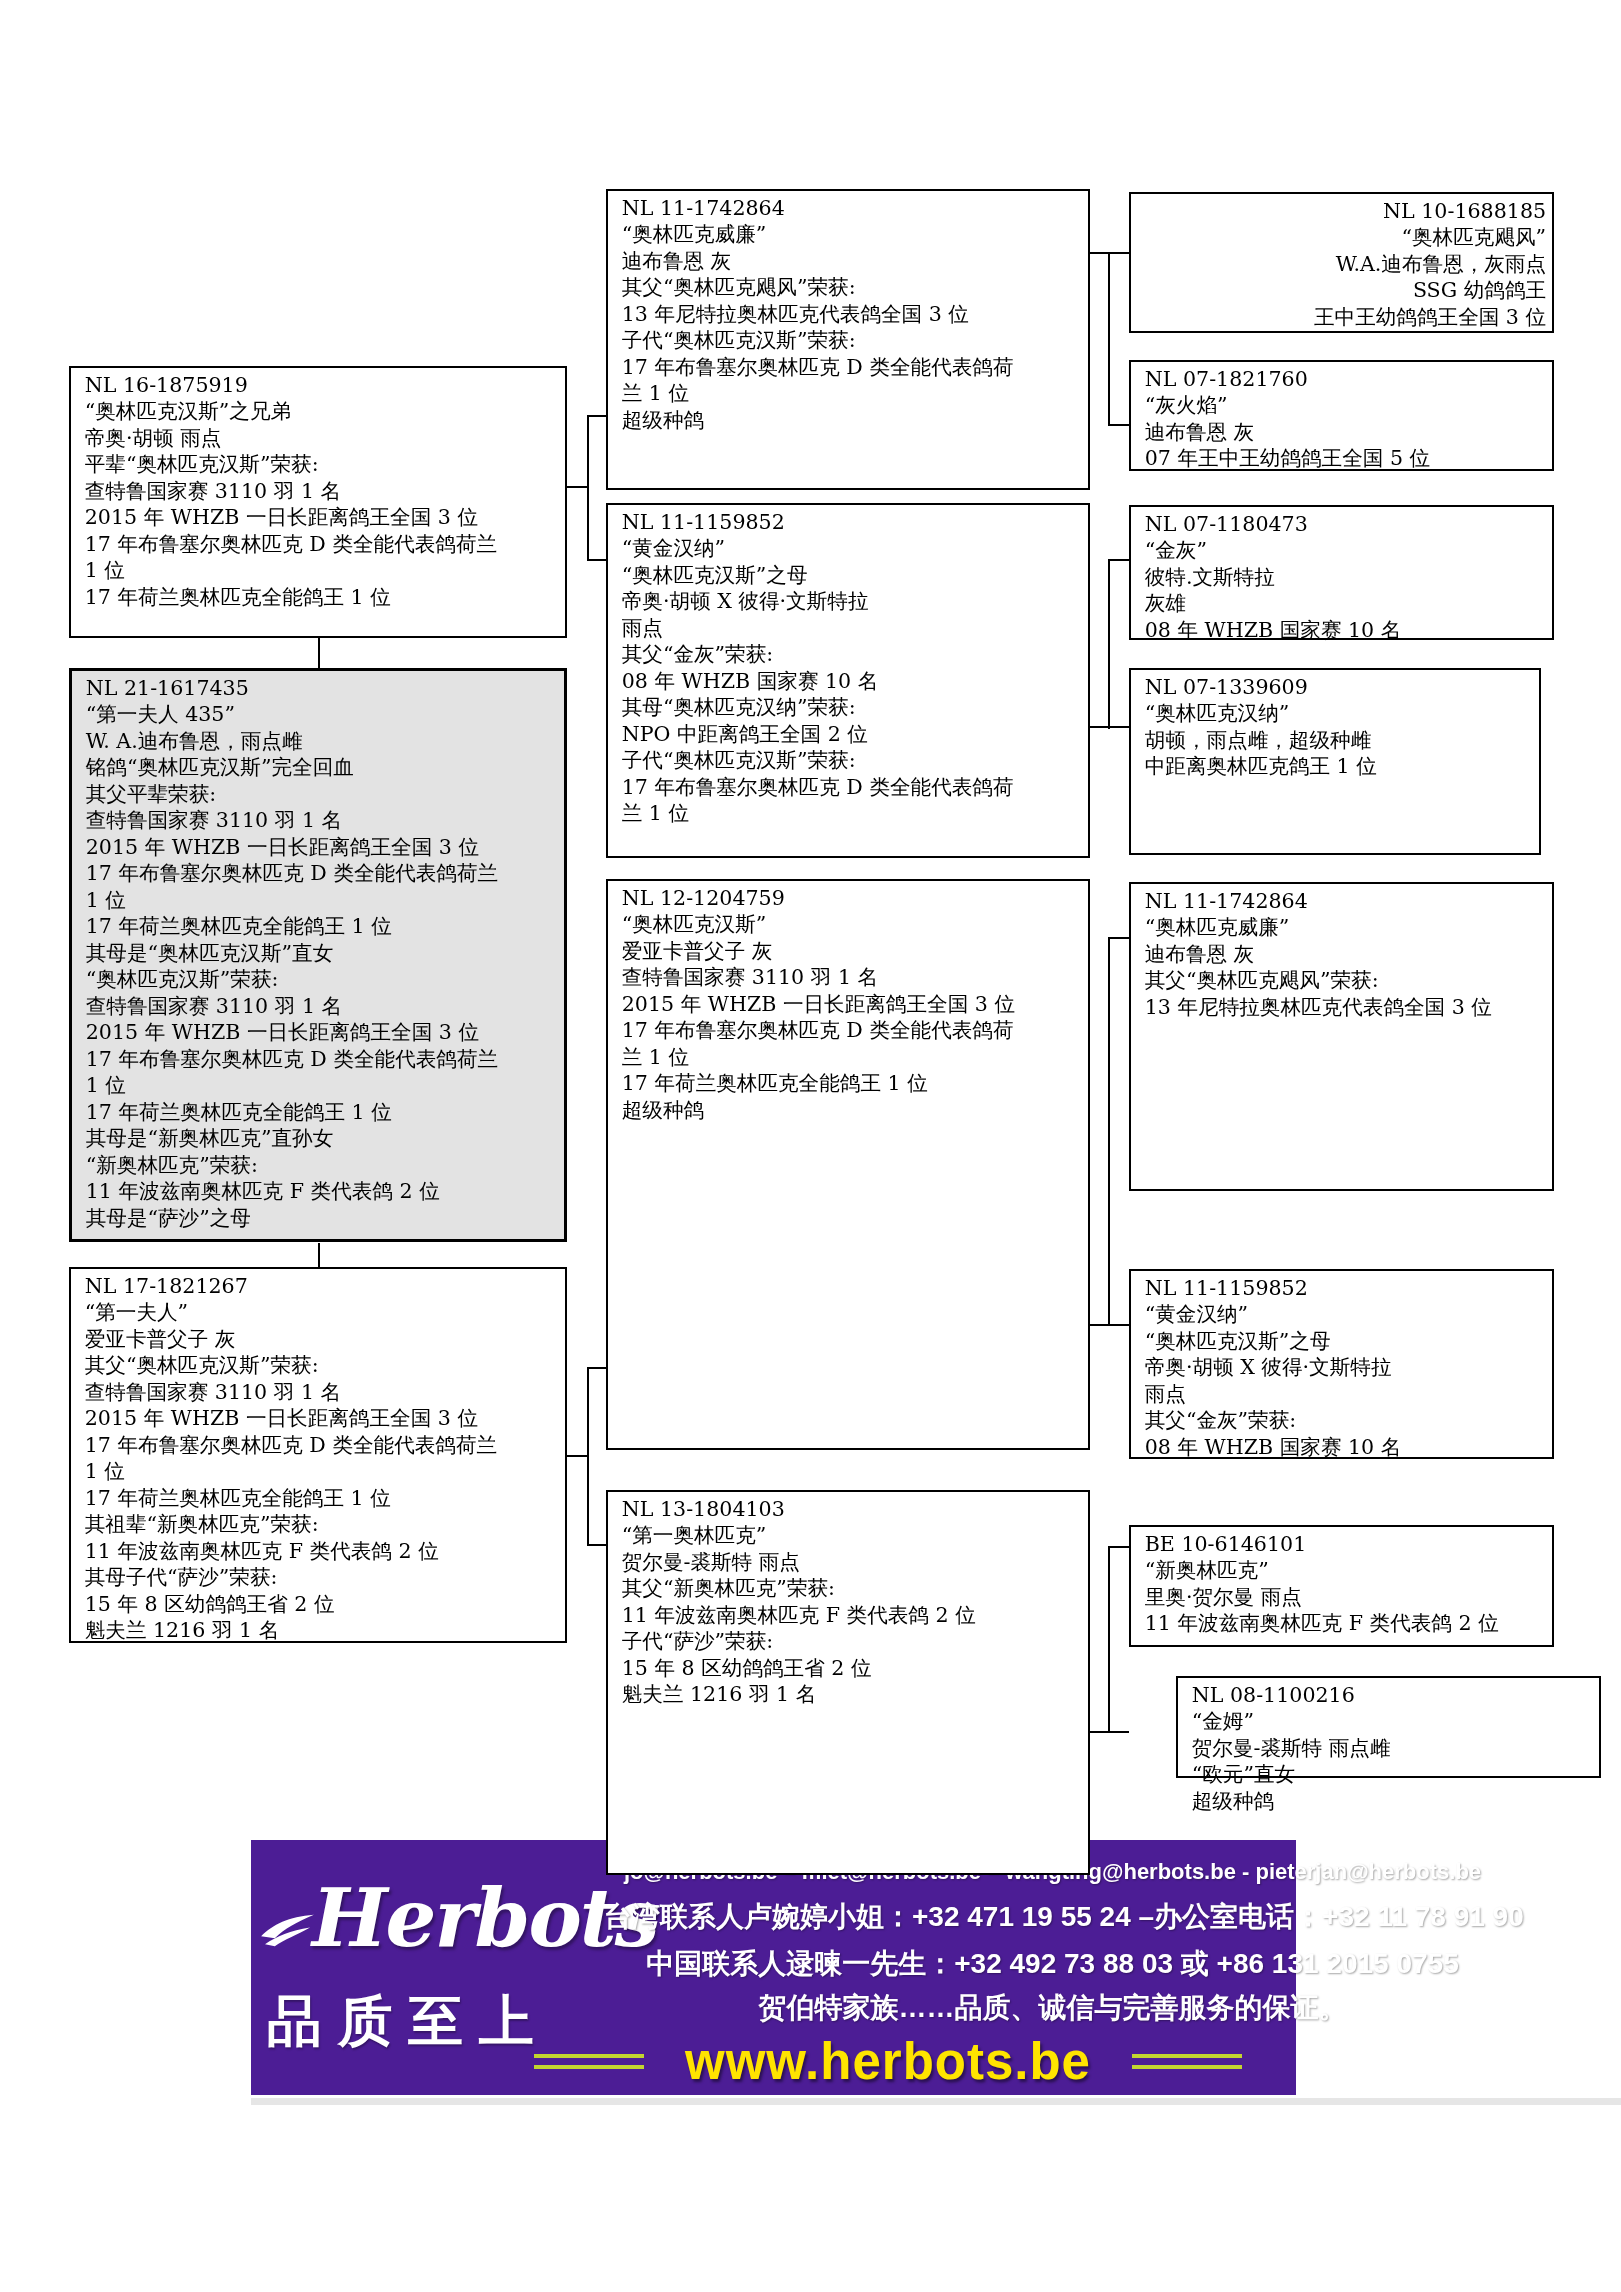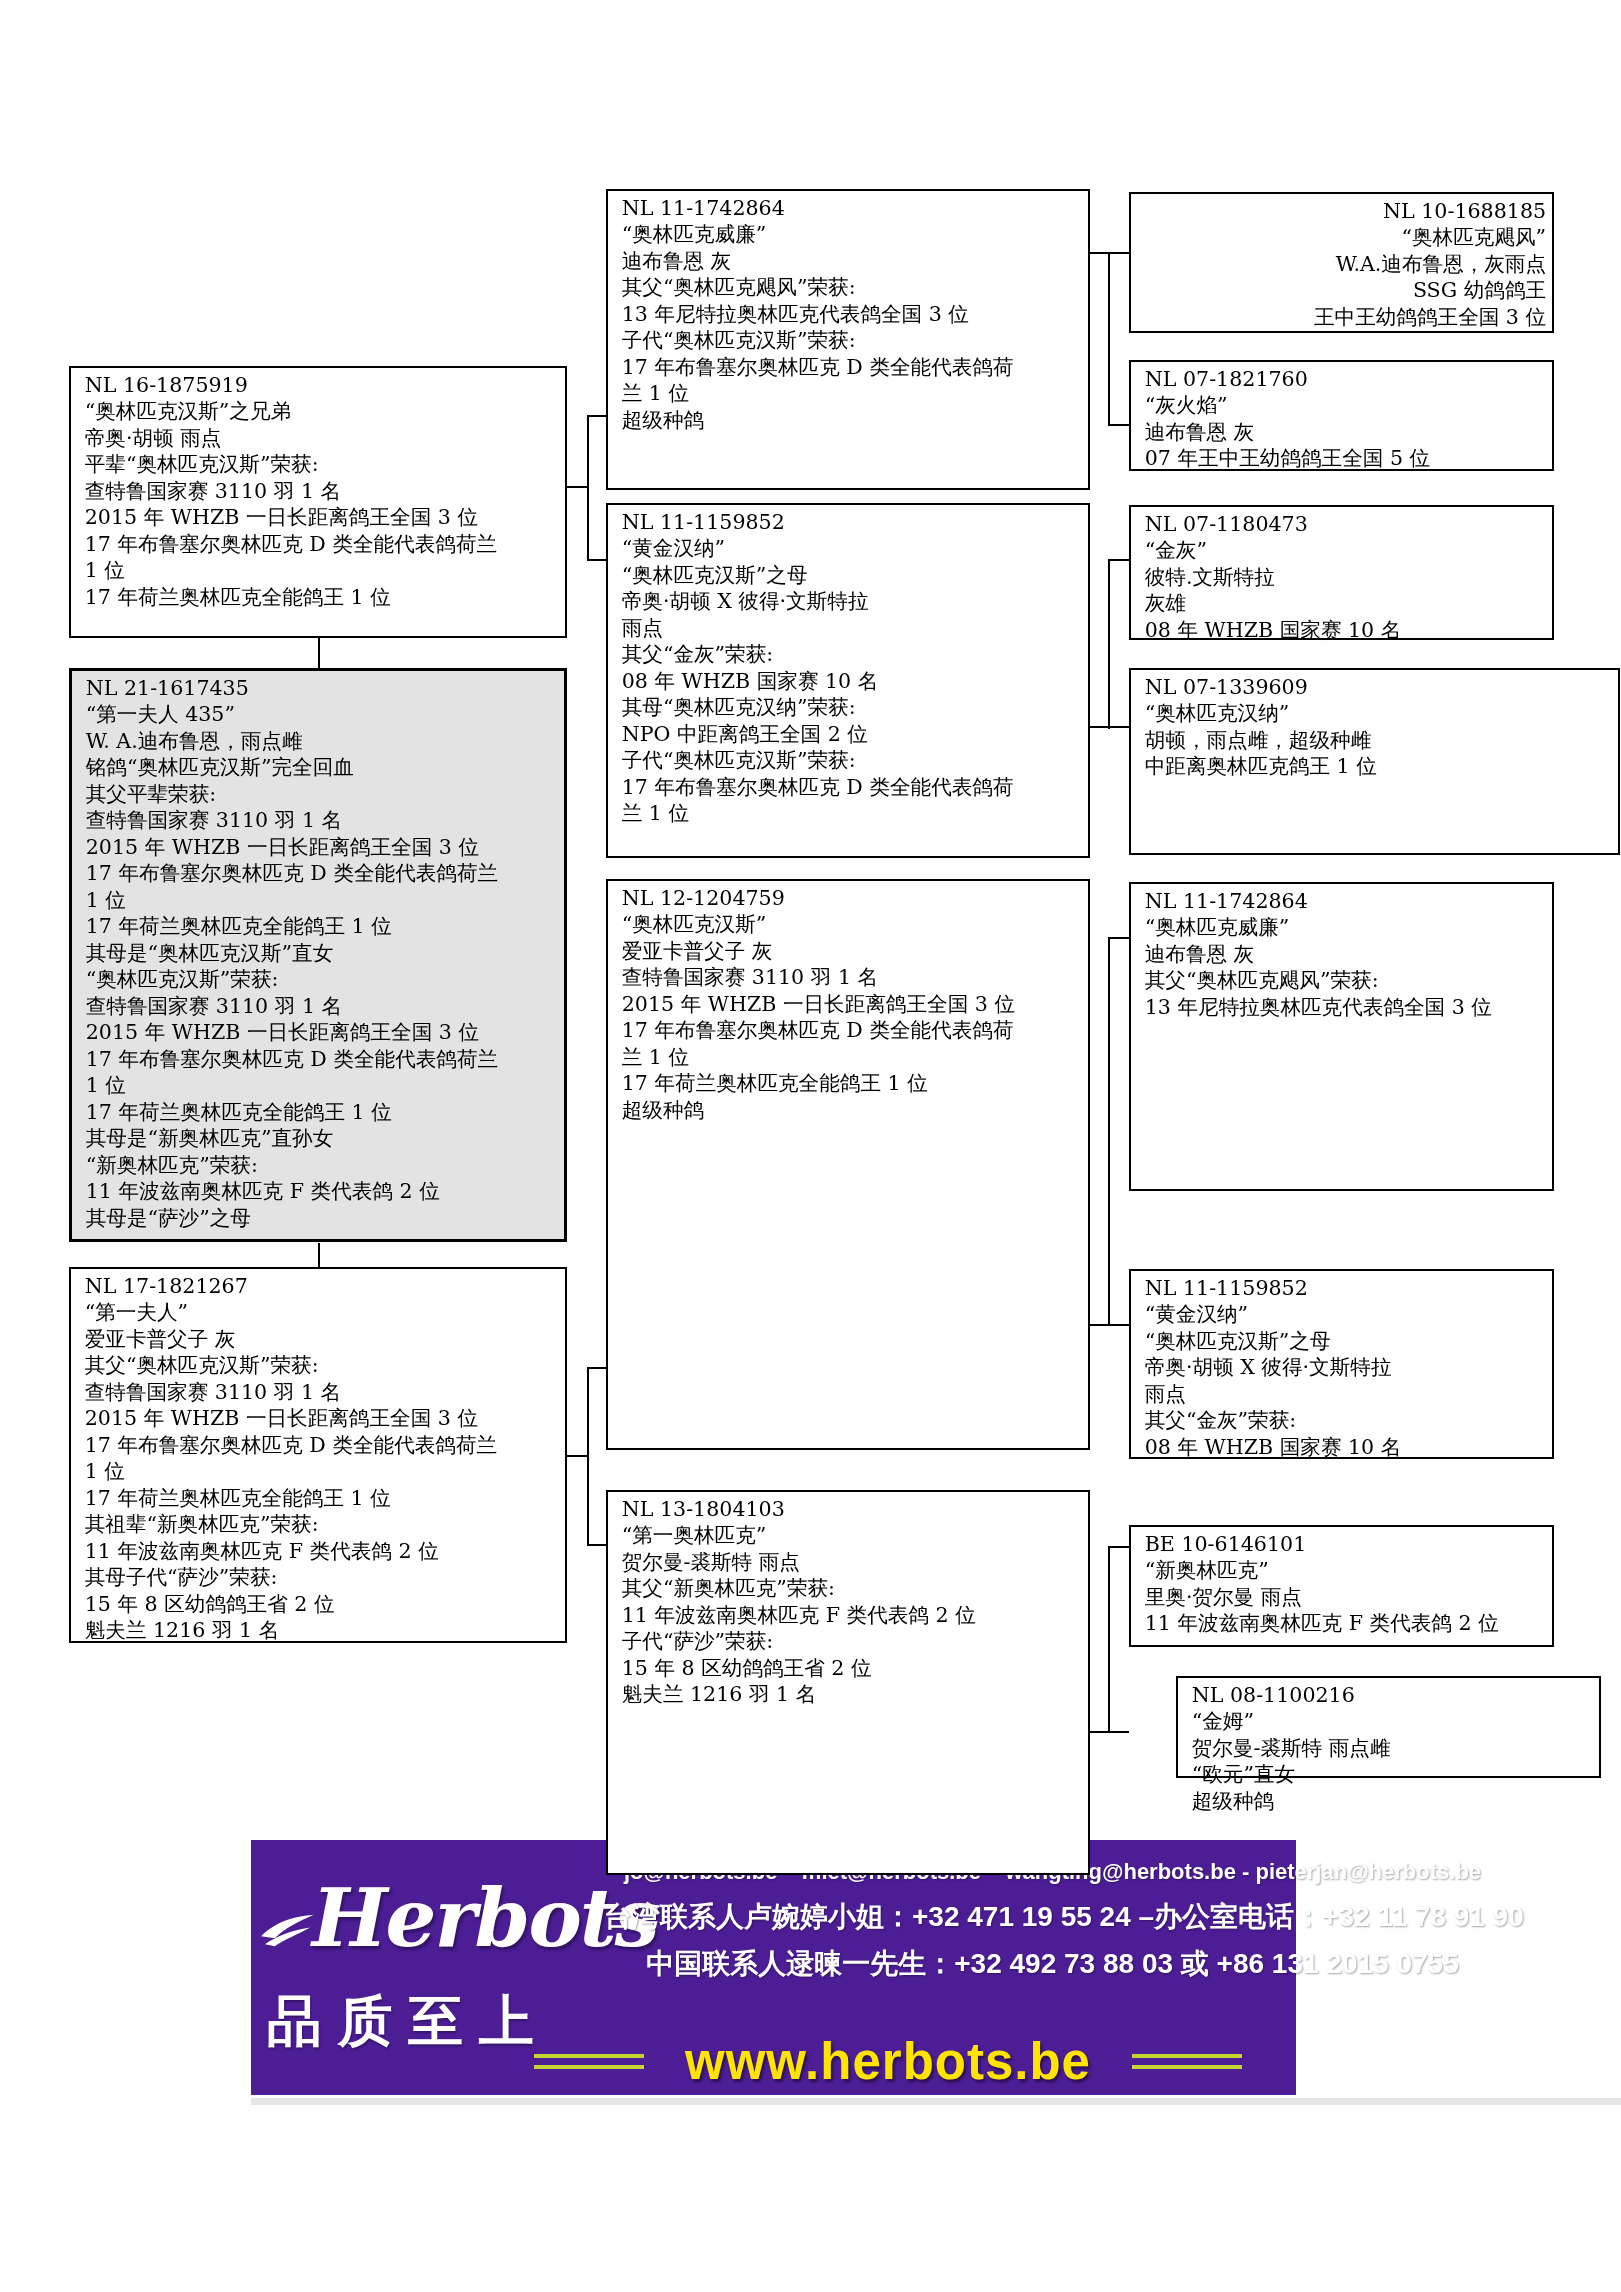--- a/index.html
+++ b/index.html
@@ -52,20 +52,21 @@
         </svg>
       </span>
       <span class="logo-script">Herbots</span>
       <div class="logo-sub">品质至上</div>
     </div>
     <div class="contact">
       <div class="c-emails">jo@herbots.be – miet@herbots.be – wangting@herbots.be - pieterjan@herbots.be</div>
       <div class="c-line">台湾联系人卢婉婷小姐：+32 471 19 55 24 –办公室电话：+32 11 78 91 90</div>
       <div class="c-line">中国联系人逯暕一先生：+32 492 73 88 03 或 +86 131 2015 0755</div>
     </div>
+    <div class="tagline">贺伯特家族……品质、诚信与完善服务的保证。</div>
     <div class="urlrow">
       <div class="dline"></div>
       <div class="url">www.herbots.be</div>
       <div class="dline"></div>
     </div>
   </div>
 
   <div class="page-edge"></div>
 <div class="pbox" style="left: 69px; top: 366px; width: 498px; height: 272px;">
       <div class="pline">NL 16-1875919</div>
@@ -176,21 +177,21 @@
       <div class="pline">迪布鲁恩 灰</div>
       <div class="pline">07 年王中王幼鸽鸽王全国 5 位</div>
     </div>
     <div class="pbox" style="left: 1129px; top: 505px; width: 425px; height: 135px;">
       <div class="pline">NL 07-1180473</div>
       <div class="pline">“金灰”</div>
       <div class="pline">彼特.文斯特拉</div>
       <div class="pline">灰雄</div>
       <div class="pline">08 年 WHZB 国家赛 10 名</div>
     </div>
-    <div class="pbox" style="left: 1129px; top: 668px; width: 491px; height: 187px;">
+    <div class="pbox" style="left: 1129px; top: 668px; width: 412px; height: 187px;">
       <div class="pline">NL 07-1339609</div>
       <div class="pline">“奥林匹克汉纳”</div>
       <div class="pline">胡顿，雨点雌，超级种雌</div>
       <div class="pline">中距离奥林匹克鸽王 1 位</div>
     </div>
     <div class="pbox" style="left: 1129px; top: 882px; width: 425px; height: 309px;">
       <div class="pline">NL 11-1742864</div>
       <div class="pline">“奥林匹克威廉”</div>
       <div class="pline">迪布鲁恩 灰</div>
       <div class="pline">其父“奥林匹克飓风”荣获:</div>

